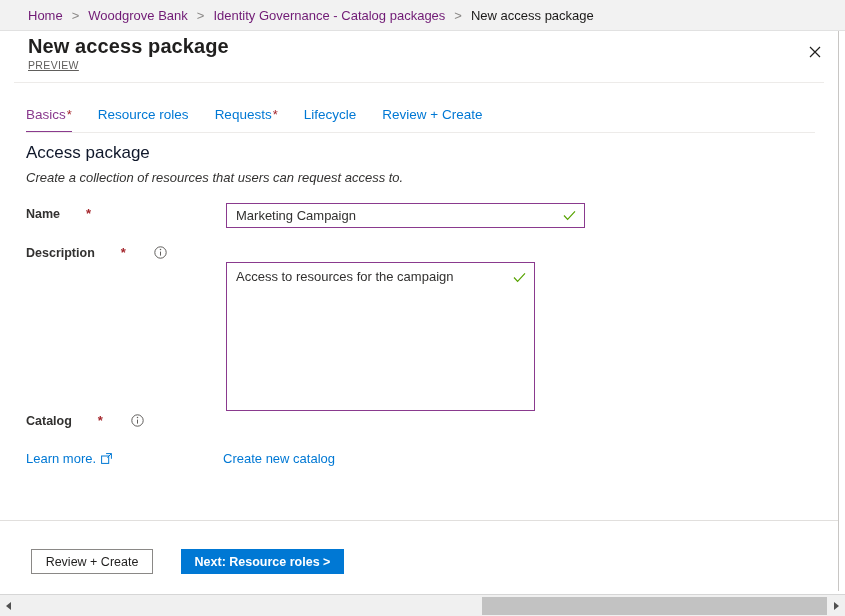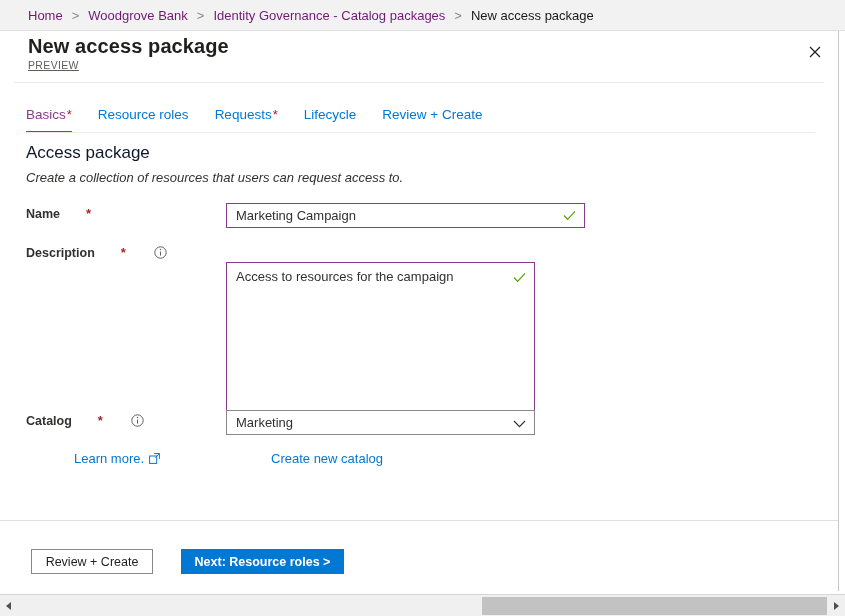--- a/index.html
+++ b/index.html
@@ -214,21 +214,20 @@
   }
 
   .link {
     position: absolute;
     font-size: 13px;
     color: #0078d4;
     cursor: pointer;
     display: flex;
     align-items: center;
     white-space: nowrap;
-    margin-left: 48px;
   }
   .link .ext-icon { margin-left: 5px; display: inline-flex; }
 
   
   .footer-divider {
     position: absolute;
     left: 0; top: 489px;
     width: 838px;
     height: 1px;
     background: #e1dfdd;
@@ -396,28 +395,20 @@
       <span>Catalog</span>
         <span class="label-star">*</span>
       <span class="info-icon">
         <svg width="13" height="13" viewBox="0 0 13 13" aria-hidden="true">
           <circle cx="6.5" cy="6.5" r="5.7" stroke="#605e5c" stroke-width="1" fill="none"></circle>
           <circle cx="6.5" cy="3.6" r="0.75" fill="#605e5c"></circle>
           <path d="M6.5 5.6 L6.5 9.6" stroke="#605e5c" stroke-width="1.05"></path>
         </svg>
       </span>
     </div>
-    <div class="select-box" style="left:226px; top:379px; width:309px; height:25px;">
-      <span class="select-text">Marketing</span>
-      <span>
-        <svg width="13" height="8" viewBox="0 0 13 8" aria-hidden="true">
-          <path d="M1 1 L6.5 6.6 L12 1" stroke="#323130" stroke-width="1.15" fill="none"></path>
-        </svg>
-      </span>
-    </div>
 
     <div class="link" style="left:26px; top:420px;">
       <span>Learn more.</span>
       <span class="ext-icon">
         <svg width="11" height="11" viewBox="0 0 11 11" aria-hidden="true">
           <rect x="0.6" y="3" width="7.1" height="7.4" stroke="#0078d4" stroke-width="1" fill="none"></rect>
           <path d="M5.1 0.6 L10.4 0.6 L10.4 5.8" stroke="#0078d4" stroke-width="1" fill="none"></path>
           <path d="M10.4 0.6 L6.4 4.6" stroke="#0078d4" stroke-width="1" fill="none"></path>
         </svg>
       </span>

